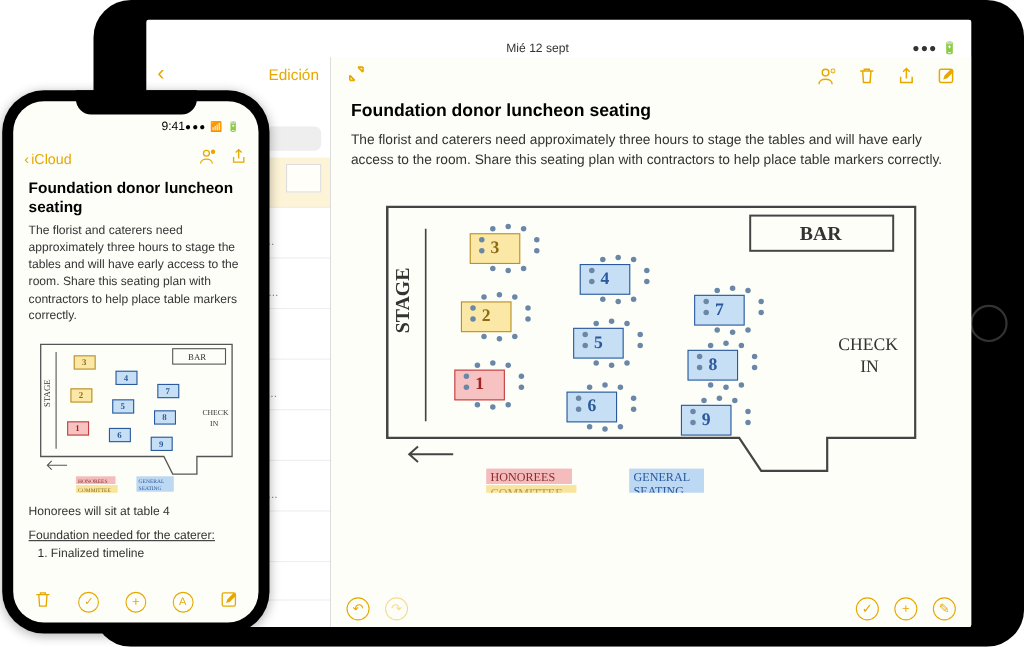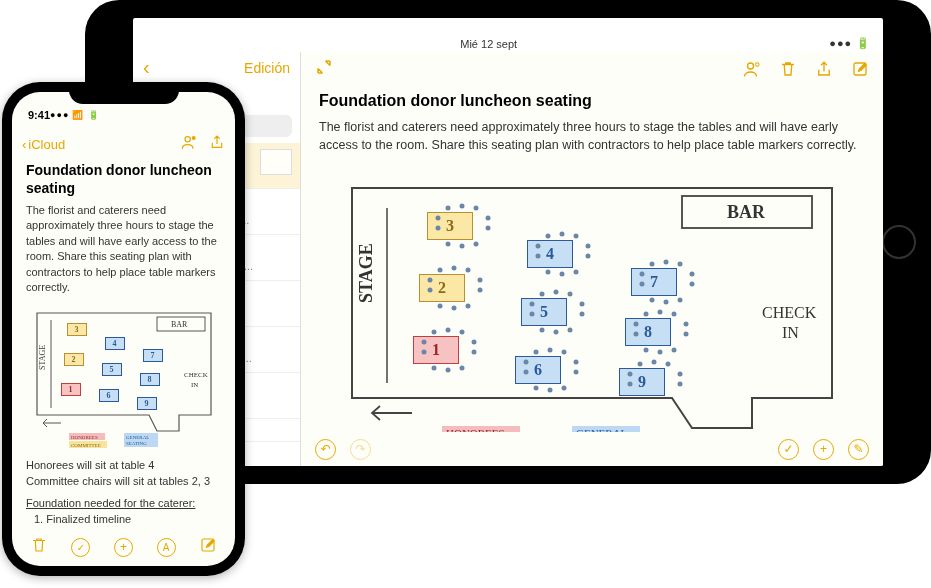--- a/index.html
+++ b/index.html
@@ -1,16 +1,16 @@
 <!DOCTYPE html>
 <html><head>
 <meta charset="utf-8">
 <style>
   body { margin:0; padding:0; font-family: -apple-system, Helvetica, Arial, sans-serif; background:#fff; width:931px; height:588px; position:relative; overflow:hidden;}
-  .ipad-frame { position:absolute; left:85px; top:0; width:846px; height:484px; background:#000; border-radius:34px; }
+  .ipad-frame { position:absolute; left:85px; top:0; width:846px; height:588px; background:#000; border-radius:34px; }
   .ipad-screen { position:absolute; left:48px; top:18px; right:48px; bottom:18px; background:#fff; border-radius:2px; display:flex; flex-direction:column; overflow:hidden;}
   .ipad-home { position:absolute; right:15px; top:50%; transform:translateY(-50%); width:30px; height:30px; border:2px solid #333; border-radius:50%; }
   .ipad-camera { position:absolute; left:22px; top:50%; transform:translateY(-50%); width:6px; height:6px; background:#222; border-radius:50%; }
 
   .ipad-top { height:32px; display:flex; align-items:flex-end; justify-content:space-between; font-size:11px; padding:0 12px 2px; color:#333;}
   .ipad-body { flex:1; display:flex; min-height:0;}
   .ipad-sidebar { width:167px; display:flex; flex-direction:column; border-right:1px solid #ddd; }
   .sb-header { display:flex; align-items:center; justify-content:space-between; padding:4px 10px 2px;}
   .sb-back { color:#e6a800; font-size:20px;}
   .sb-edit { color:#e6a800; font-size:14px; font-weight:500;}
@@ -33,21 +33,21 @@
   .note-body { font-size:12.5px; color:#333; line-height:1.45;}
   .sketch-large { margin-top:14px; width:100%; height:280px; position:relative; }
   .dt-bottombar { height:34px; display:flex; align-items:center; justify-content:space-between; padding:0 14px;}
   .dt-bottombar .grp { display:flex; gap:14px;}
   .circ { width:19px; height:19px; border:1.5px solid #e6a800; border-radius:50%; display:flex; align-items:center; justify-content:center; font-size:12px; color:#e6a800;}
 
   
   .iphone-frame { position:absolute; left:2px; top:82px; width:243px; height:494px; background:#000; border-radius:38px; box-shadow:0 2px 10px rgba(0,0,0,.3);}
   .iphone-screen { position:absolute; left:10px; top:10px; right:10px; bottom:10px; background:#fefef9; border-radius:28px; overflow:hidden; display:flex; flex-direction:column;}
   .iphone-notch { position:absolute; top:0; left:50%; transform:translateX(-50%); width:110px; height:22px; background:#000; border-radius:0 0 14px 14px; z-index:5;}
-  .ip-status { height:30px; display:flex; align-items:center; justify-content:flex-start; padding:8px 16px 0; font-size:11px; font-weight:700;}
+  .ip-status { height:30px; display:flex; align-items:center; justify-content:flex-end; padding:8px 16px 0; font-size:11px; font-weight:400;}
   .ip-topbar { height:28px; display:flex; align-items:center; justify-content:space-between; padding:0 10px;}
   .ip-back { color:#e6a800; font-size:13px; display:flex; align-items:center; gap:2px;}
   .ip-actions { display:flex; gap:12px; color:#e6a800;}
   .ip-actions svg { width:16px; height:16px;}
   .ip-content { flex:1; padding:4px 14px; overflow:hidden;}
   .ip-title { font-size:14px; font-weight:700; line-height:1.25; margin-bottom:6px;}
   .ip-body { font-size:11px; color:#333; line-height:1.4;}
   .sketch-small { margin:10px auto 8px; width:190px; height:145px; position:relative;}
   .ip-extra { font-size:11px; color:#333; line-height:1.45;}
   .ip-extra .hdr { text-decoration:underline; margin-top:6px;}
@@ -387,21 +387,20 @@
           </div>
         <div class="sk table" style="left:111px; top:68px; width:18px; height:11px; font-size:8px;">
             <span>8</span>
           </div>
         <div class="sk table" style="left:108px; top:92px; width:18px; height:11px; font-size:8px;">
             <span>9</span>
           </div>
       </div>
       <div class="ip-extra">
         <div>Honorees will sit at table 4</div>
-        <div>Committee chairs will sit at tables 2, 3</div>
         <div class="hdr">Foundation needed for the caterer:</div>
         <div style="padding-left:8px;">1.  Finalized timeline</div>
       </div>
     </div>
     <div class="ip-bottom">
       <span class="ic">
         <svg width="18" height="18" viewBox="0 0 24 24" fill="none" stroke="#e6a800" stroke-width="1.6">
             <path d="M4 6h16M9 6V4h6v2M7 6l1 14h8l1-14"></path>
           </svg>
       </span>

